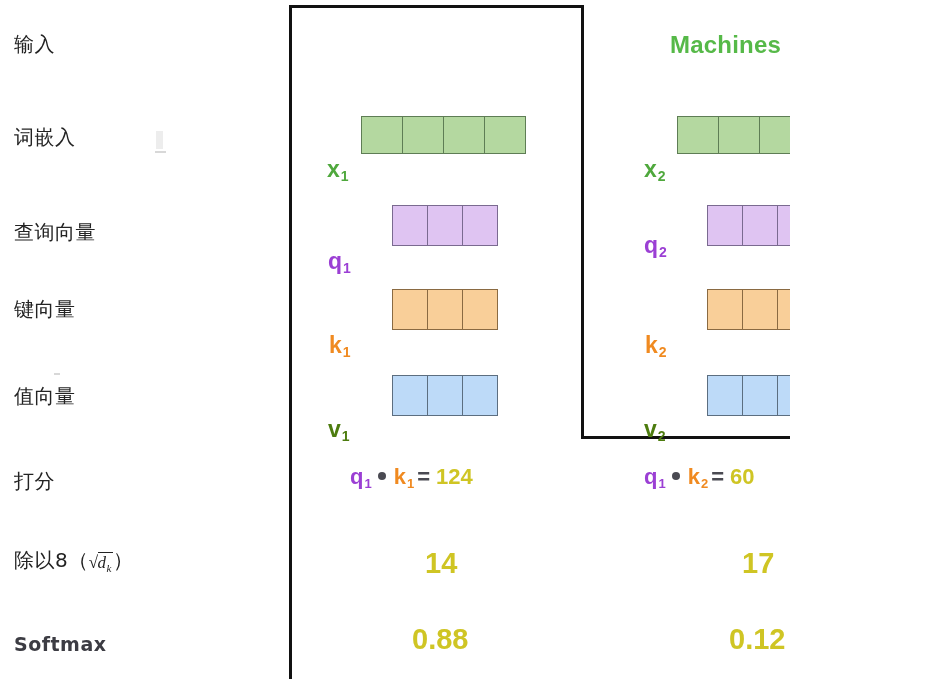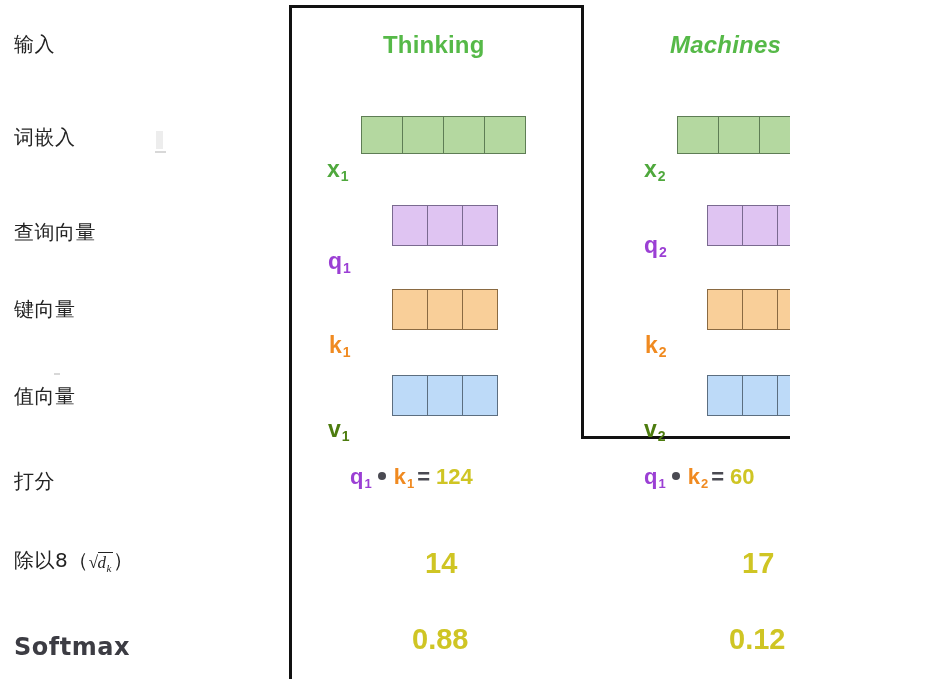--- a/index.html
+++ b/index.html
@@ -31,21 +31,21 @@
     position: absolute;
     left: 14px;
     font-family: "DejaVu Sans", "Liberation Sans", sans-serif;
     font-size: 20px;
     color: #232323;
     white-space: nowrap;
     letter-spacing: 0.5px;
   }
   .row-label.softmax {
     font-weight: bold;
-    font-size: 24px;
+    font-size: 19px;
     color: #3c3c43;
   }
   .row-label .sqrt-wrap {
     display: inline-block;
     font-size: 17px;
     position: relative;
     top: 1px;
   }
   .sqrt-glyph {
     display: inline-block;
@@ -180,22 +180,21 @@
   <div class="row-label" style="top:296px;">键向量</div>
   <div class="row-label" style="top:383px;">值向量</div>
   <div class="row-label" style="top:468px;">打分</div>
 
   <div class="row-label" style="top:547px;">
     <span>除以8（</span><span class="sqrt-wrap"><span class="sqrt-glyph">√<span class="bar"><span>d</span><span class="sub-k">k</span></span></span></span><span>）</span>
   </div>
 
   <div class="row-label softmax" style="top:633px;">Softmax</div>
 
-  <div class="col-head" style="left:383px; top:31px;">Thinking</div>
-  <div class="col-head" style="left:670px; top:31px;font-style:italic;">Machines</div>
+  <div class="col-head" style="left:670px; top:31px;">Machines</div>
 
   <div class="vec-label lbl-x" style="left:327px; top:122px;">
     <span>x</span><sub>1</sub>
   </div>
   <div class="vec-strip c-green" style="left:361px; top:116px;">
     <div class="cell" style="width:42px; height:38px;"></div>
     <div class="cell" style="width:42px; height:38px;"></div>
     <div class="cell" style="width:42px; height:38px;"></div>
     <div class="cell" style="width:42px; height:38px;"></div>
   </div>

